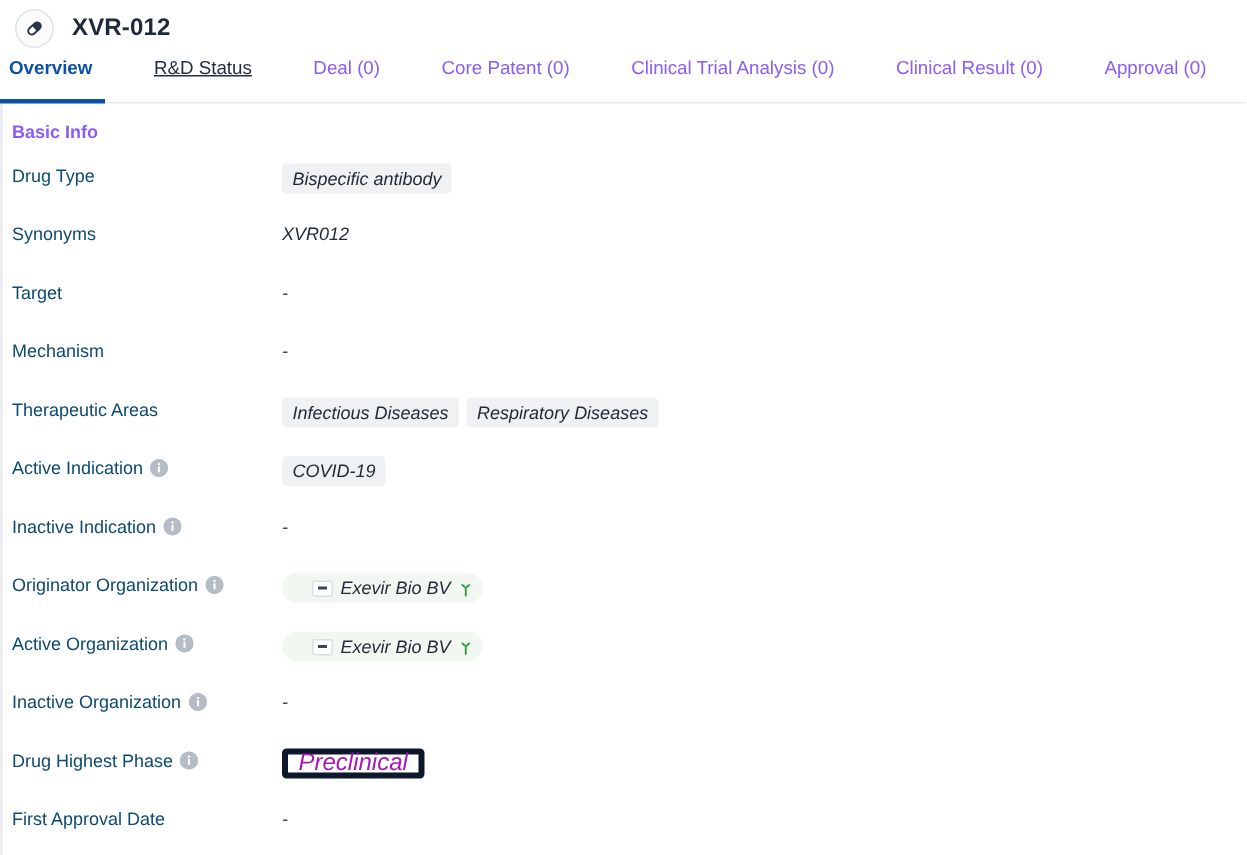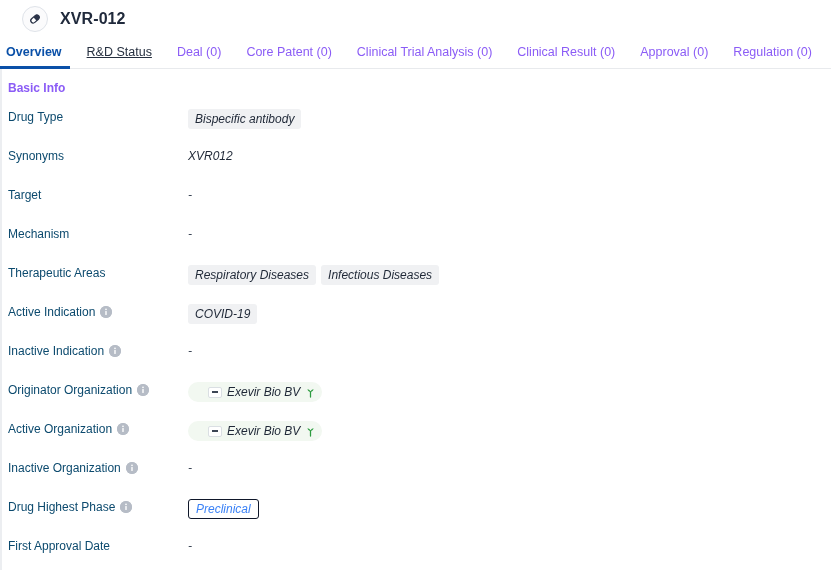--- a/index.html
+++ b/index.html
@@ -11,21 +11,21 @@
     font-family: "Liberation Sans", sans-serif;
     color: #3d4757;
     overflow: hidden;
   }
 
   
   .header {
     height: 38px;
     display: flex;
     align-items: center;
-    padding-left: 22px;
+    padding-left: 10px;
     background: #ffffff;
   }
   .drug-icon {
     width: 26px;
     height: 26px;
     border-radius: 50%;
     border: 1px solid #dfe3e9;
     background: #fbfbfc;
     display: flex;
     align-items: center;
@@ -37,24 +37,24 @@
     font-weight: bold;
     color: #202a3c;
     margin-left: 12px;
     letter-spacing: 0.1px;
   }
 
   
   .tabbar {
     height: 31px;
     display: flex;
-    align-items: flex-end;
     border-bottom: 1px solid #e8eaed;
     background: #ffffff;
     position: relative;
+    gap: 16px;
   }
   .tab {
     font-size: 12.5px;
     padding: 0 0 9px 0;
     margin-right: 25px;
     white-space: nowrap;
     color: #8b5cf6;
     position: relative;
     cursor: pointer;
   }
@@ -181,25 +181,25 @@
     width: 6px;
     height: 2px;
     background: #3c4554;
   }
   .sprout { flex: 0 0 auto; display: block; }
   .phase-box {
     display: inline-flex;
     align-items: center;
     height: 20px;
     padding: 0 7px;
-    border: 1px solid #0f172a;
+    border: 4px solid #0f172a;
     border-radius: 3px;
     background: #ffffff;
-    color: #3b82f6;
-    font-size: 12px;
+    color: #a21caf;
+    font-size: 16px;
     white-space: nowrap;
     cursor: pointer;
   }
 </style>
 </head>
 <body>
 
 <div class="header">
   <span class="drug-icon">
     <svg width="16" height="16" viewBox="0 0 16 16" aria-hidden="true">
@@ -264,22 +264,22 @@
       <div class="row-value">
         <span class="dash">-</span>
       </div>
     </div>
 
     <div class="row">
       <div class="row-label">
         <span>Therapeutic Areas</span>
       </div>
       <div class="row-value">
+        <span class="tag">Infectious Diseases</span>
         <span class="tag">Respiratory Diseases</span>
-        <span class="tag">Infectious Diseases</span>
       </div>
     </div>
 
     <div class="row">
       <div class="row-label">
         <span>Active Indication</span>
         <span class="info-icon">
           <svg width="12" height="12" viewBox="0 0 12 12" aria-hidden="true">
             <circle cx="6" cy="6" r="6" fill="#b6bcc6"></circle>
             <rect x="5.3" y="4.9" width="1.4" height="4.1" rx="0.6" fill="#ffffff"></rect>

